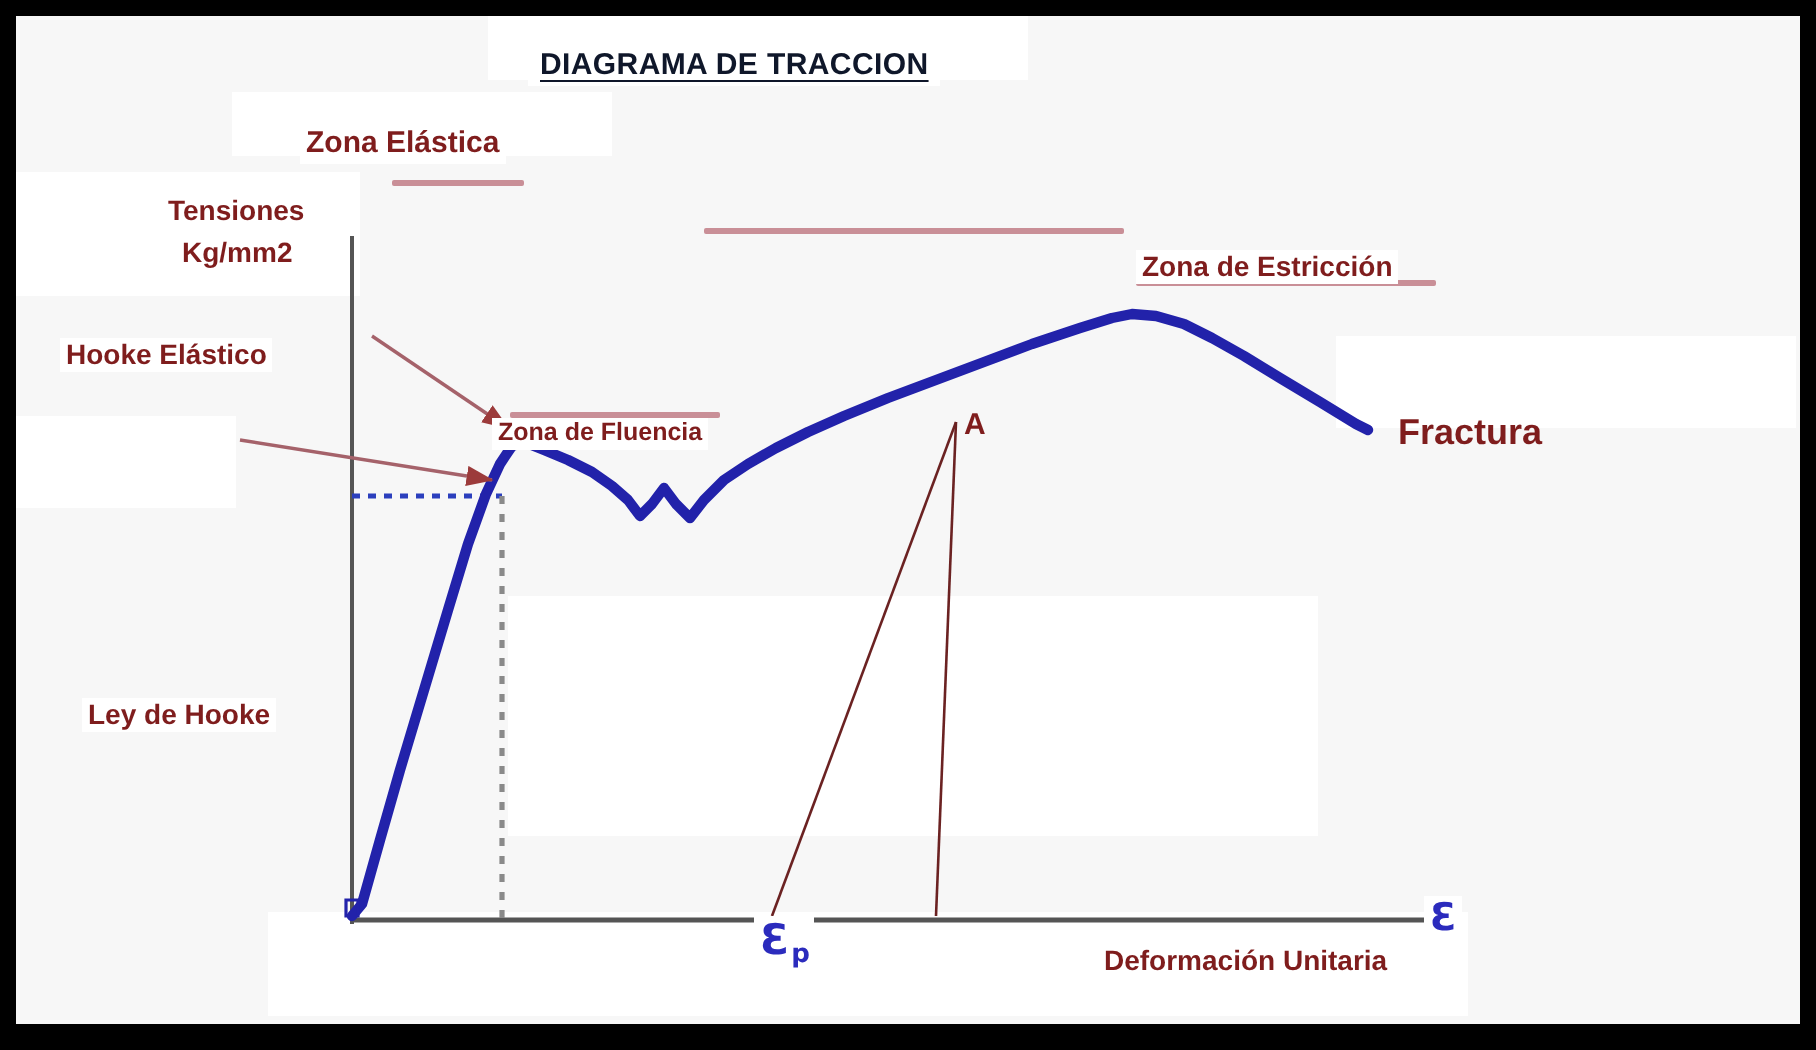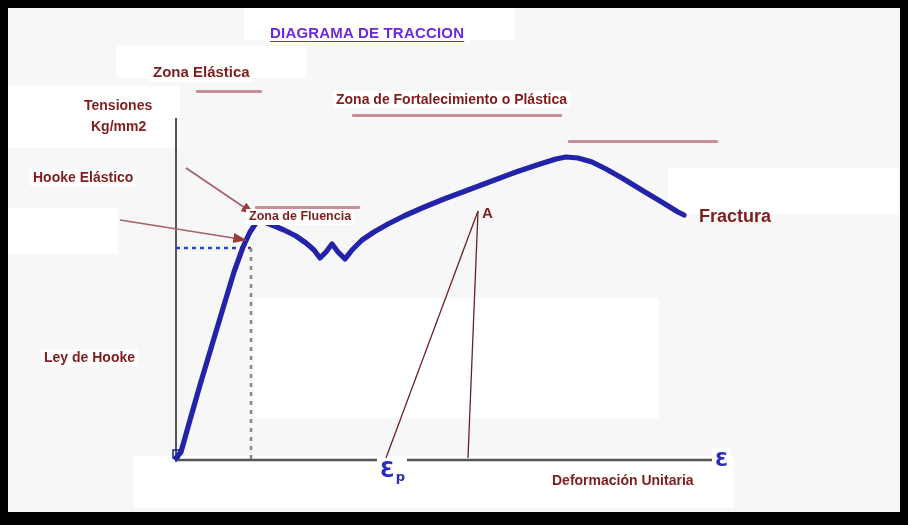--- a/index.html
+++ b/index.html
@@ -46,21 +46,21 @@
     height: 3px;
     background: #c98f97;
     border-radius: 1px;
   }
   #title {
     position: absolute;
     left: 256px;
     top: 14px;
     font-size: 15px;
     font-weight: bold;
-    color: #6d28d9;
+    color: #0f172a;
     letter-spacing: 0.2px;
     text-decoration: underline;
     text-underline-offset: 3px;
     background: #ffffff;
     padding: 2px 6px;
   }
   .eps {
     position: absolute;
     color: #2b2bbd;
     font-weight: bold;
@@ -126,22 +126,22 @@
     <div class="uline" style="left:247px;top:198px;width:105px;"></div>
     <div class="uline" style="left:344px;top:106px;width:210px;"></div>
     <div class="uline" style="left:560px;top:132px;width:150px;"></div>
 
     <div id="title">DIAGRAMA DE TRACCION</div>
 
     <div class="lbl" style="left:142px;top:55px;font-size:15px;">Zona Elástica</div>
 
     <div class="lbl" style="left:238px;top:176px;font-size:12.5px;margin-top:25px;">Zona de Fluencia</div>
 
-    <div class="lbl" style="left:325px;top:83px;font-size:14px;">Zona de Fortalecimiento o Plástica</div>
 
+    <div class="lbl" style="left:560px;top:117px;font-size:14px;">Zona de Estricción</div>
 
     <div class="lbl" style="left:22px;top:161px;font-size:14px;">Hooke Elástico</div>
 
     <div class="lbl" style="left:33px;top:341px;font-size:14px;text-align:center;">Ley de Hooke</div>
 
     <div class="lbl nobg" style="left:688px;top:198px;font-size:18px;">Fractura</div>
 
     <div class="lbl nobg" style="left:471px;top:196px;font-size:15px;">A</div>
 
     <div class="lbl" style="left:73px;top:89px;font-size:14px;">Tensiones</div>

